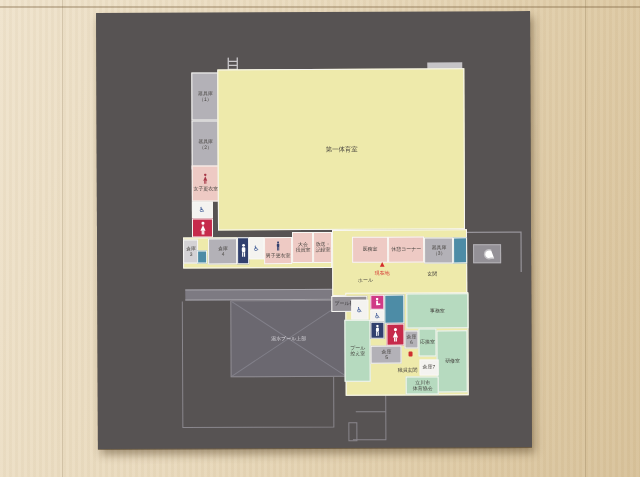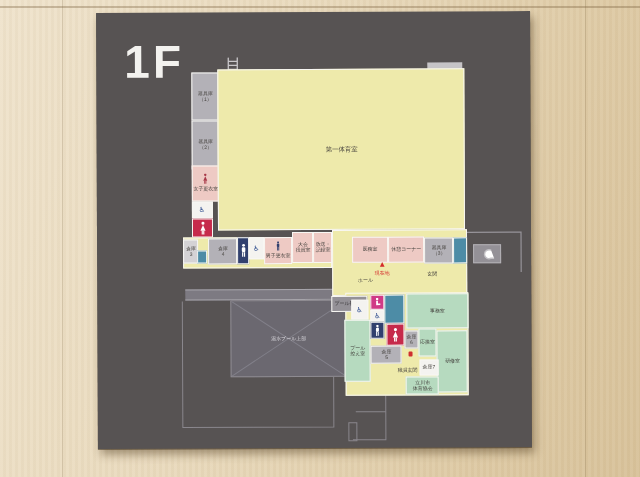--- a/index.html
+++ b/index.html
@@ -59,21 +59,20 @@
 </head>
 <body>
 
 <div class="grain"></div>
 <div class="seam-h"></div>
 <div class="seam-v" style="left:62px;"></div>
 <div class="seam-v" style="left:585px;"></div>
 
 <div class="panel">
 
-  <div class="floor-title">1F</div>
 
   <svg class="overlay" width="434" height="436" viewBox="0 0 434 436">
     <polyline points="85,289 85,415 236,415 236,365" stroke="#8a878d" stroke-width="1" fill="none"></polyline>
     <polyline points="288,383 288,428 255,428" stroke="#8a878d" stroke-width="1" fill="none"></polyline>
     <line x1="258" y1="400" x2="288" y2="400" stroke="#8a878d" stroke-width="1"></line>
     <rect x="251" y="411" width="8" height="18" fill="none" stroke="#8a878d" stroke-width="1"></rect>
     <polyline points="370,221 424,221 424,261" stroke="#97949a" stroke-width="1.2" fill="none"></polyline>
   </svg>
 
   <div class="topstrip" style="left:331px;top:51px;width:35px;height:7px;"></div>

